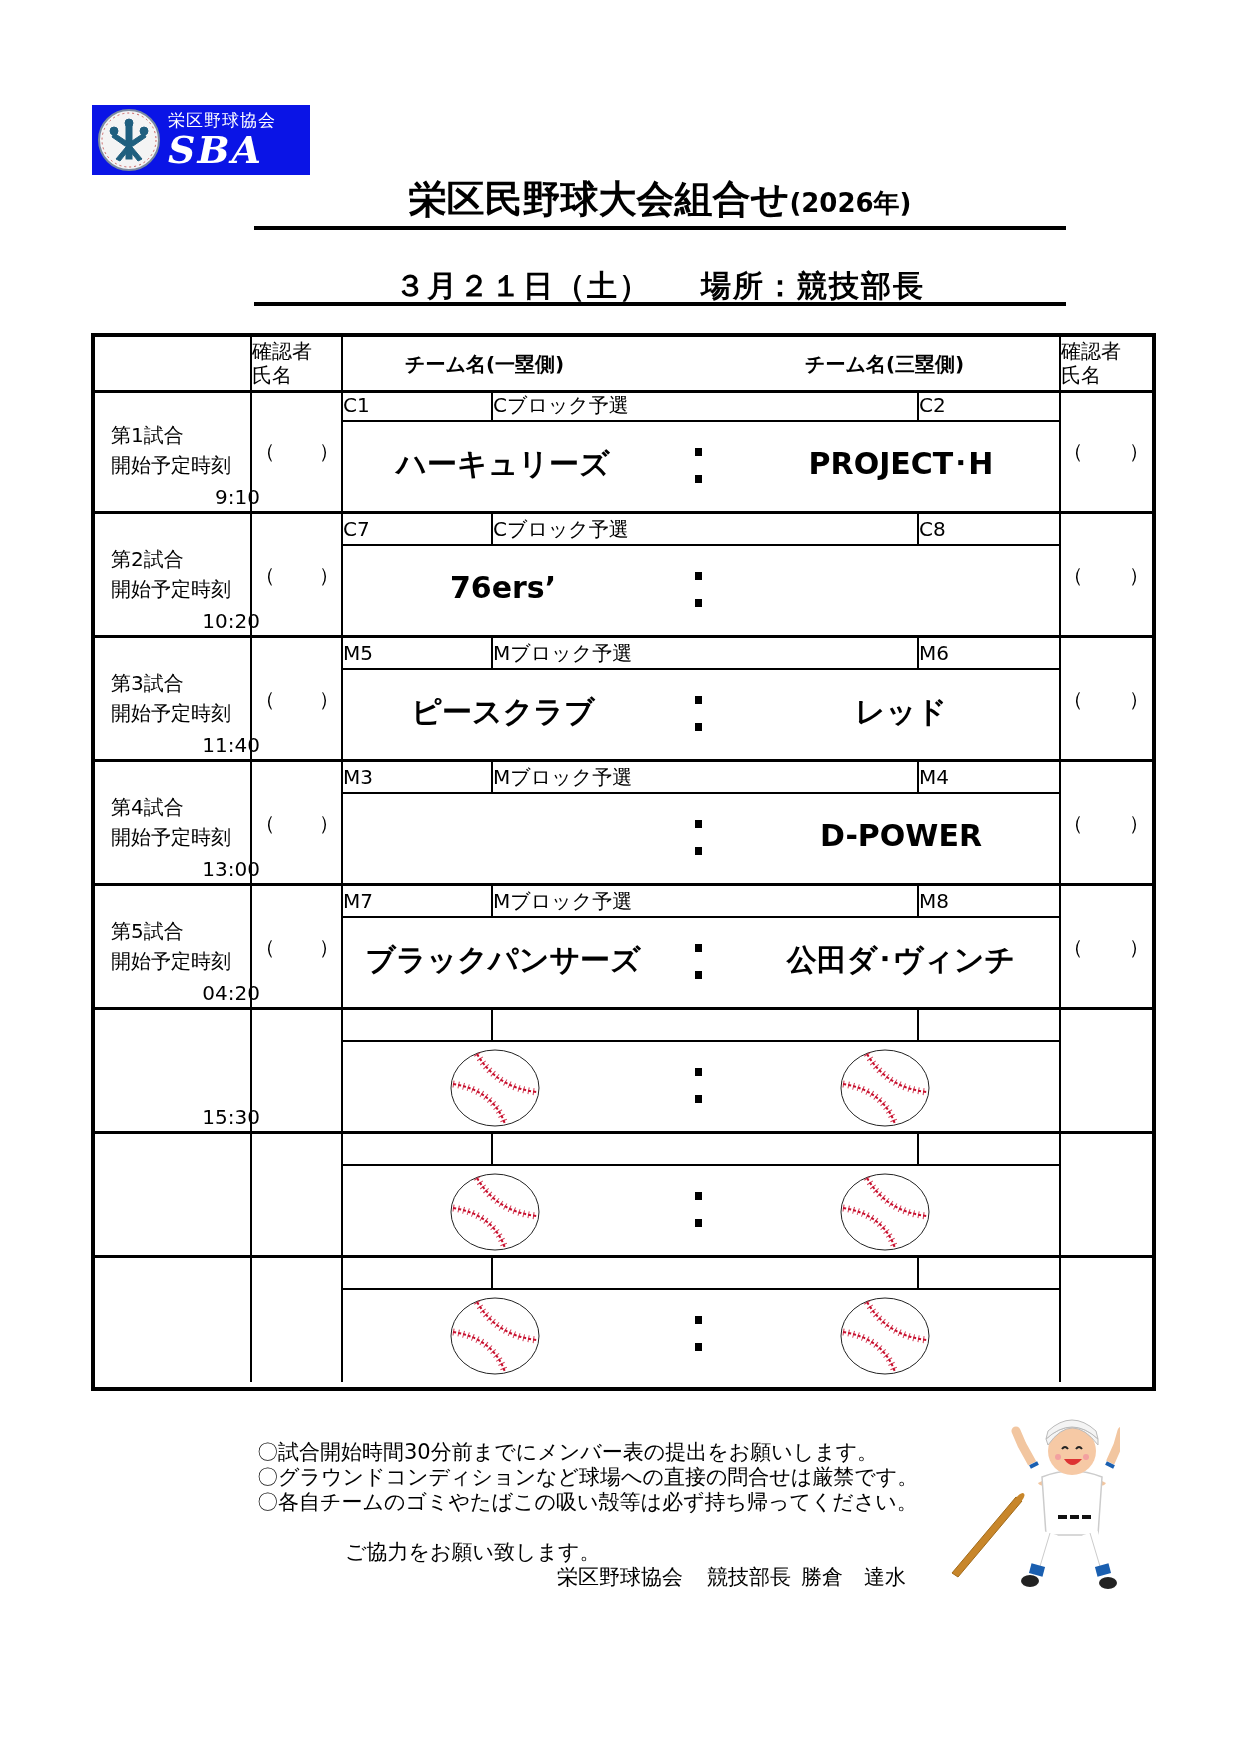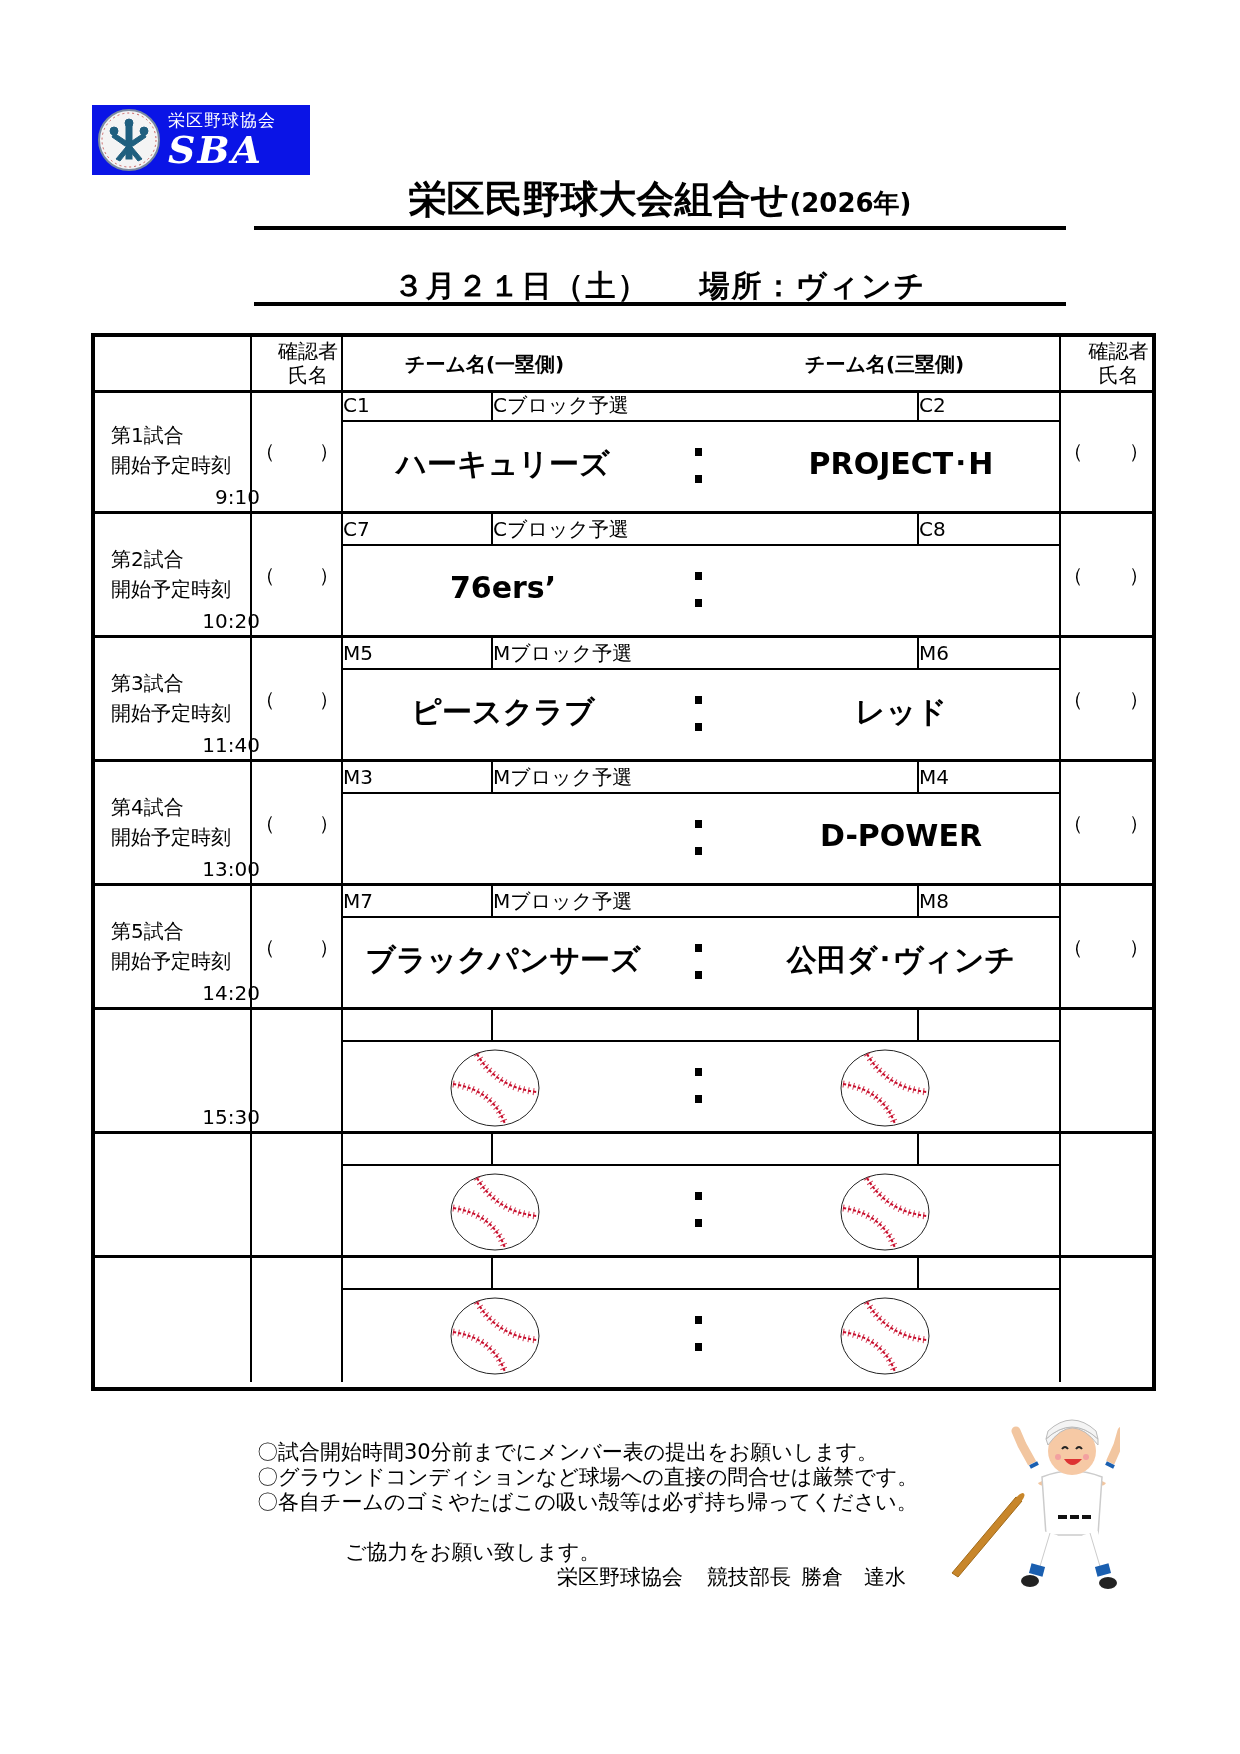--- a/index.html
+++ b/index.html
@@ -25,22 +25,22 @@
   .dateline { position: absolute; left: 254px; width: 812px; top: 268px; height: 36px;
               text-align: center; font-size: 30px; font-weight: bold; line-height: 36px;
               letter-spacing: 2px; }
   .dateline .gap { display: inline-block; width: 50px; }
 
   .sched { position: absolute; left: 91px; top: 333px; width: 1065px; height: 1058px;
            border: 4px solid #000; box-sizing: border-box; }
   .hdr { position: absolute; left: 0; top: 0; width: 100%; height: 56px;
          border-bottom: 3px solid #000; box-sizing: border-box; }
   .vline { position: absolute; top: 0; bottom: 0; width: 2px; background: #000; }
-  .hdr-confirm { position: absolute; top: 2px; width: 88px; text-align: center;
-                 font-size: 20px; line-height: 24px; margin-left: 12px; }
+  .hdr-confirm { position: absolute; top: 2px; width: 88px; text-align: left;
+                 font-size: 20px; line-height: 24px; }
   .hdr-team { position: absolute; top: 14px; font-size: 20px; font-weight: bold; }
 
   .row { position: absolute; left: 0; width: 100%; height: 124px;
          border-bottom: 3px solid #000; box-sizing: border-box; }
   .row.last { border-bottom: none; }
   .game-label { position: absolute; left: 4px; top: 30px; font-size: 20px; line-height: 30px; }
   .game-time { position: absolute; right: 4px; bottom: 2px; font-size: 20px;
                line-height: 24px; text-align: right; }
   .time-col { position: absolute; left: 12px; top: 0; width: 157px; height: 100%; }
   .paren { position: absolute; font-size: 20px; top: 48px; }
@@ -94,21 +94,21 @@
     <span class="logo-sba">SBA</span>
   </div>
 </div>
 
 <div class="title">
   <span>栄区民野球大会組合せ</span><span class="year">(2026年)</span>
 </div>
 <div class="rule r1"></div>
 
 <div class="dateline">
-  <span>３月２１日（土）</span><span class="gap"></span><span>場所：ヴィンチ</span>
+  <span>３月２１日（土）</span><span class="gap"></span><span>場所：競技部長</span>
 </div>
 <div class="rule r2"></div>
 
 <div class="sched">
   <div class="hdr">
     <div class="vline" style="left:155px"></div>
     <div class="vline" style="left:246px"></div>
     <div class="vline" style="left:964px"></div>
     <div class="hdr-confirm" style="left:157px">
       <div>確認者</div>
@@ -255,21 +255,21 @@
     </div>
       <div class="row" style="top: 549px;">
       <div class="vline" style="left:155px"></div>
       <div class="vline" style="left:246px"></div>
       <div class="vline" style="left:964px"></div>
       <div class="time-col">
         <div class="game-label">
           <div>第5試合</div>
           <div>開始予定時刻</div>
         </div>
-        <div class="game-time">14:20</div>
+        <div class="game-time">04:20</div>
       </div>
       <div class="paren" style="left: 160px; width: 84px; display: flex; justify-content: space-between;">
           <span>（</span>
           <span>）</span>
         </div>
       <div class="coderow">
         <div class="code code-l">M7</div>
         <div class="code code-m">Mブロック予選</div>
         <div class="code code-r">M8</div>
       </div>

